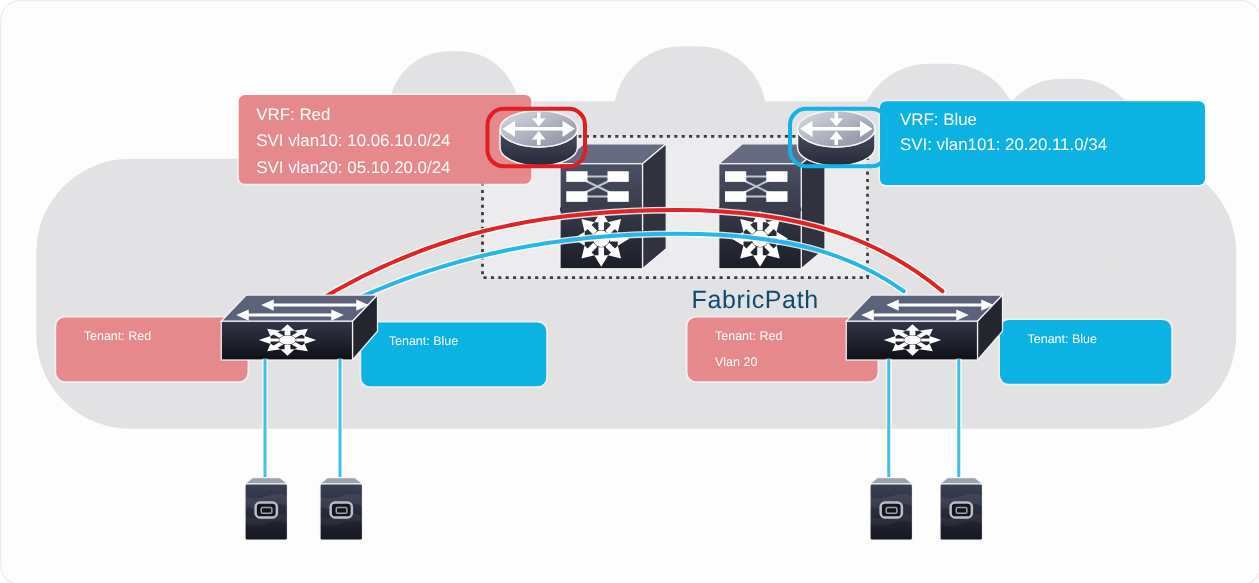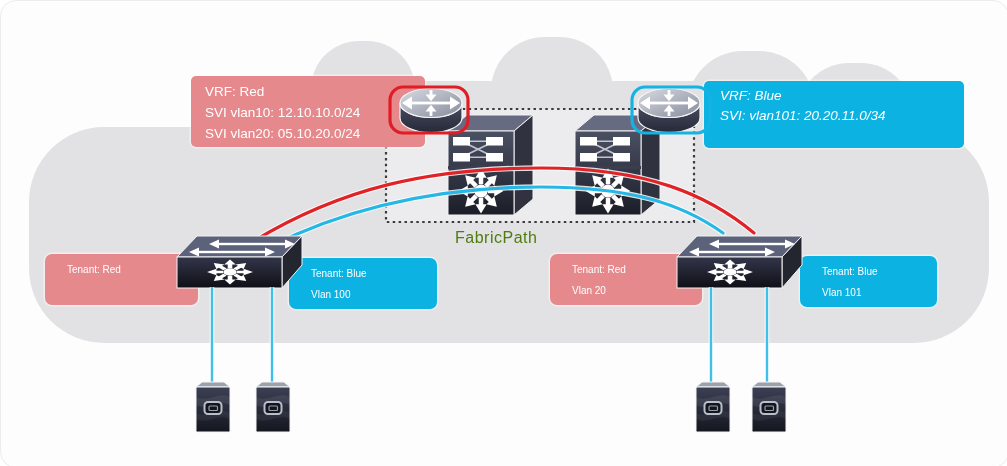--- a/index.html
+++ b/index.html
@@ -5,22 +5,22 @@
   html,body{margin:0;padding:0;background:#ffffff;font-family:"Liberation Sans",sans-serif;}
   .card{position:relative;width:1007px;height:466px;background:#fdfdfd;border:1px solid #ececec;
         border-radius:16px;overflow:hidden;}
   svg.layer{position:absolute;left:0;top:0;display:block;}
   .bg{z-index:0;} .fg{z-index:2;pointer-events:none;}
   .label{position:absolute;z-index:1;color:#ffffff;box-shadow:0 0 0 1.5px rgba(255,255,255,.45);}
   .red-bg{background:#e5898c;} .blue-bg{background:#0cb2e2;}
   .vrf{font-size:13.5px;line-height:21px;padding:5px 0 0 14px;border-radius:5px;}
   .vrf.blue-bg{line-height:20px;}
   .tenant{font-size:10px;line-height:21px;padding:5px 0 0 22px;border-radius:7px;}
-  .fabric{position:absolute;z-index:1;color:#4d7c0f;font-size:16px;letter-spacing:.5px;
-          text-align:left;width:200px;left:454px;top:228px;}
+  .fabric{position:absolute;z-index:1;color:#0c4a6e;font-size:20px;letter-spacing:.5px;
+          text-align:right;width:200px;left:454px;top:228px;}
   .vrf div,.tenant div{white-space:nowrap;}
 </style>
 </head>
 <body>
 
 <div class="card">
 
   <svg class="layer bg" width="1007" height="466" viewBox="0 0 1007 466">
     <g fill="#e2e2e4">
       <rect x="28" y="126" width="960" height="216" rx="75"></rect>
@@ -29,46 +29,44 @@
       <rect x="330" y="80" width="556" height="140" rx="50"></rect>
       <rect x="490" y="36" width="122" height="160" rx="54"></rect>
       <rect x="686" y="50" width="128" height="160" rx="56"></rect>
       <rect x="796" y="62" width="116" height="150" rx="52"></rect>
     </g>
     <rect x="385" y="108" width="308" height="113" fill="#ececee" stroke="#3c3c3f" stroke-width="2.2" stroke-dasharray="2.5 3.4"></rect>
   </svg>
 
   <div class="label vrf red-bg" style="left:190px;top:75px;width:220px;height:66px;">
     <div>VRF: Red</div>
-    <div>SVI vlan10: 12.10.10.0/24</div>
+    <div>SVI vlan10: 10.06.10.0/24</div>
     <div>SVI vlan20: 05.10.20.0/24</div>
   </div>
 
-  <div class="label vrf blue-bg" style="left:703px;top:80px;width:244px;height:62px;padding-left:16px;font-style:italic;">
+  <div class="label vrf blue-bg" style="left:703px;top:80px;width:244px;height:62px;padding-left:16px;">
     <div>VRF: Blue</div>
     <div>SVI: vlan101: 20.20.11.0/34</div>
   </div>
 
   <div class="label tenant red-bg" style="left:44px;top:253px;width:131px;height:46px;">
     <div>Tenant: Red</div>
   </div>
 
   <div class="label tenant blue-bg" style="left:288px;top:257px;width:126px;height:46px;">
     <div>Tenant: Blue</div>
-    <div>Vlan 100</div>
   </div>
 
   <div class="label tenant red-bg" style="left:549px;top:253px;width:130px;height:46px;">
     <div>Tenant: Red</div>
     <div>Vlan 20</div>
   </div>
 
   <div class="label tenant blue-bg" style="left:799px;top:255px;width:115px;height:46px;">
     <div>Tenant: Blue</div>
-    <div>Vlan 101</div>
   </div>
 
   <div class="fabric">FabricPath</div>
 
   <svg class="layer fg" width="1007" height="466" viewBox="0 0 1007 466">
     <defs>
       <linearGradient id="gFront" x1="0" y1="0" x2="0" y2="1">
         <stop offset="0" stop-color="#4b5063"></stop>
           <stop offset="1" stop-color="#1b1d27"></stop>
       </linearGradient>

